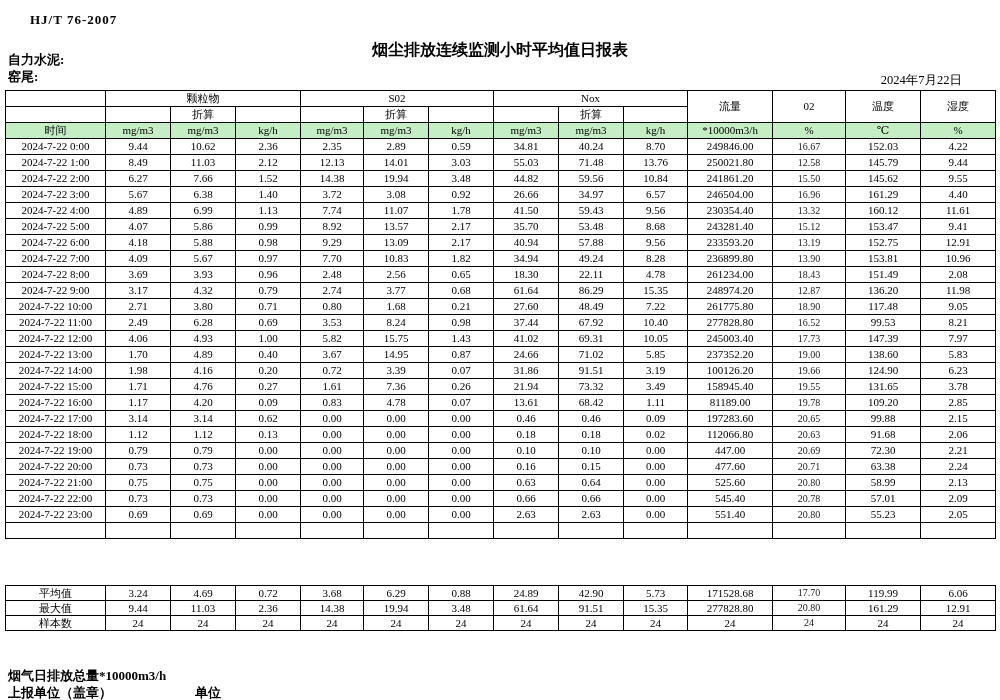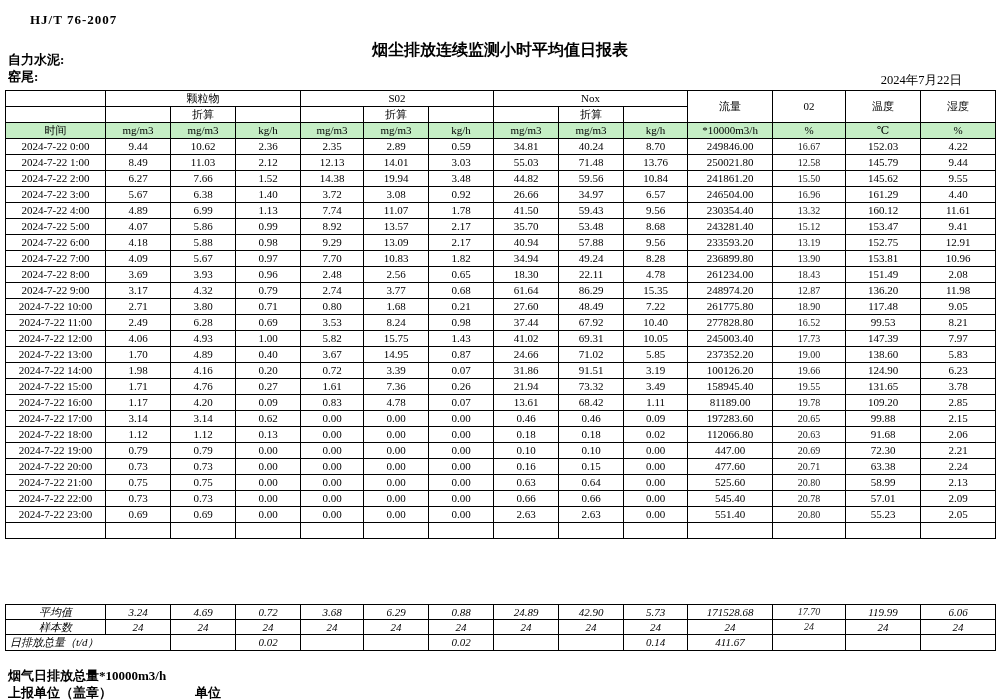--- a/index.html
+++ b/index.html
@@ -5,21 +5,21 @@
   html,body{margin:0;padding:0;background:#fff;}
   .page{position:relative;width:1000px;height:700px;background:#fff;overflow:hidden;
         font-family:"Liberation Serif","DejaVu Serif",serif;color:#000;}
   .std{position:absolute;left:30px;top:4px;font-size:13px;font-weight:bold;letter-spacing:1px;margin-top:8px;}
   .title{position:absolute;left:0;right:0;top:20px;text-align:center;font-size:16px;font-weight:bold;margin-top:20px;}
   .company{position:absolute;left:8px;top:51px;font-size:13px;font-weight:bold;}
   .loc{position:absolute;left:8px;top:68px;font-size:13px;font-weight:bold;}
   .date{position:absolute;right:38px;top:72px;font-size:12.5px;}
   table.grid{position:absolute;left:5px;border-collapse:collapse;table-layout:fixed;width:990px;}
   table.grid.main{top:90px;}
-  table.grid.summary{top:604px;font-style:italic;}
+  table.grid.summary{top:585px;}
   .grid th,.grid td{border:1px solid #000;text-align:center;vertical-align:middle;
         font-size:11px;font-weight:normal;padding:0;overflow:hidden;white-space:nowrap;line-height:1;}
   .main thead tr{height:16px;}
   .main tbody tr{height:16px;}
   .summary tr{height:15px;}
   .summary tr.total{height:16px;}
   .green th{background:#c5eec5;}
   td.o2,th.o2{font-size:10px;color:#222;margin-top:21px;}
   td.left{text-align:left;padding-left:4px;}
   .f1{position:absolute;left:8px;top:667px;font-size:13px;font-weight:bold;}
@@ -525,49 +525,50 @@
           <td>0.88</td>
           <td>24.89</td>
           <td>42.90</td>
           <td>5.73</td>
           <td>171528.68</td>
           <td class="o2">17.70</td>
           <td>119.99</td>
           <td>6.06</td>
         </tr>
         <tr>
+          <td>最大值</td>
+          <td>9.44</td>
+          <td>11.03</td>
+          <td>2.36</td>
+          <td>14.38</td>
+          <td>19.94</td>
+          <td>3.48</td>
+          <td>61.64</td>
+          <td>91.51</td>
+          <td>15.35</td>
+          <td>277828.80</td>
+          <td class="o2">20.80</td>
+          <td>161.29</td>
+          <td>12.91</td>
+        </tr>
+        <tr>
           <td>样本数</td>
           <td>24</td>
           <td>24</td>
           <td>24</td>
           <td>24</td>
           <td>24</td>
           <td>24</td>
           <td>24</td>
           <td>24</td>
           <td>24</td>
           <td>24</td>
           <td class="o2">24</td>
           <td>24</td>
           <td>24</td>
-        </tr>
-        <tr class="total">
-          <td class="left" colspan="2">日排放总量（t/d）</td>
-          <td></td>
-          <td>0.02</td>
-          <td></td>
-          <td></td>
-          <td>0.02</td>
-          <td></td>
-          <td></td>
-          <td>0.14</td>
-          <td>411.67</td>
-          <td></td>
-          <td></td>
-          <td></td>
         </tr>
       </tbody>
   </table>
 
   <div class="f1">烟气日排放总量*10000m3/h</div>
   <div class="f2">上报单位（盖章）</div>
   <div class="f3">单位</div>
 </div>
 
 </body></html>

